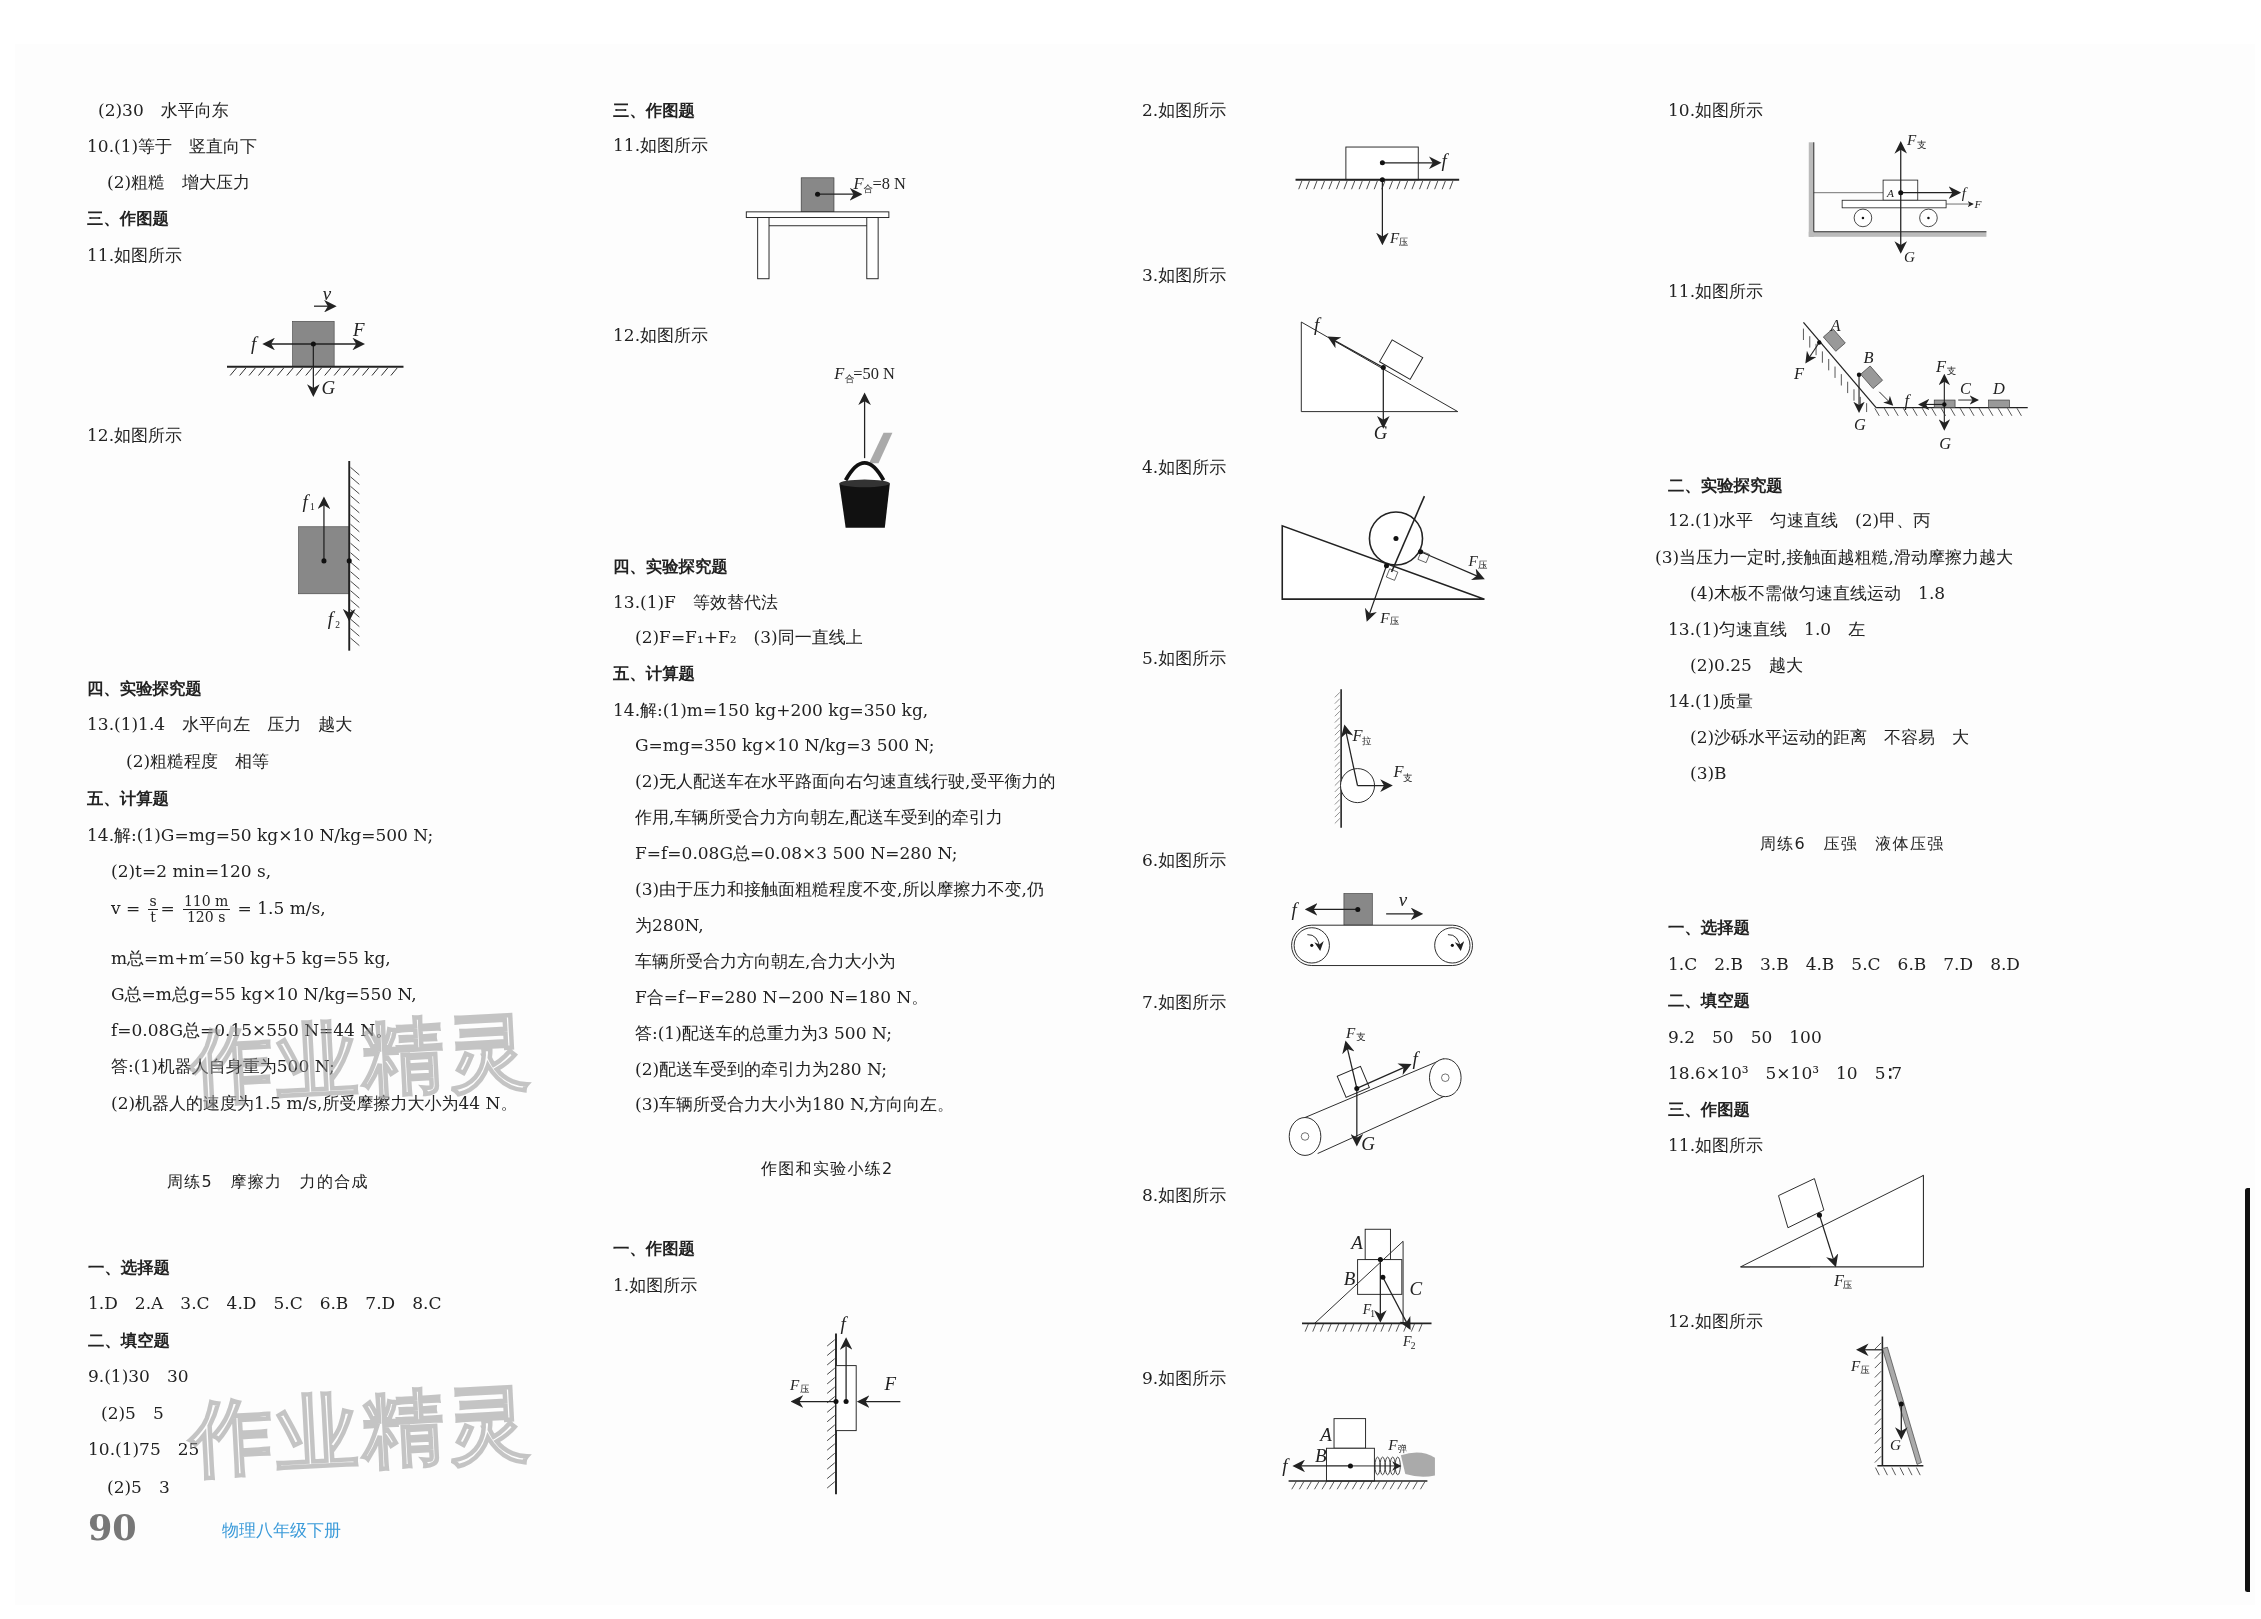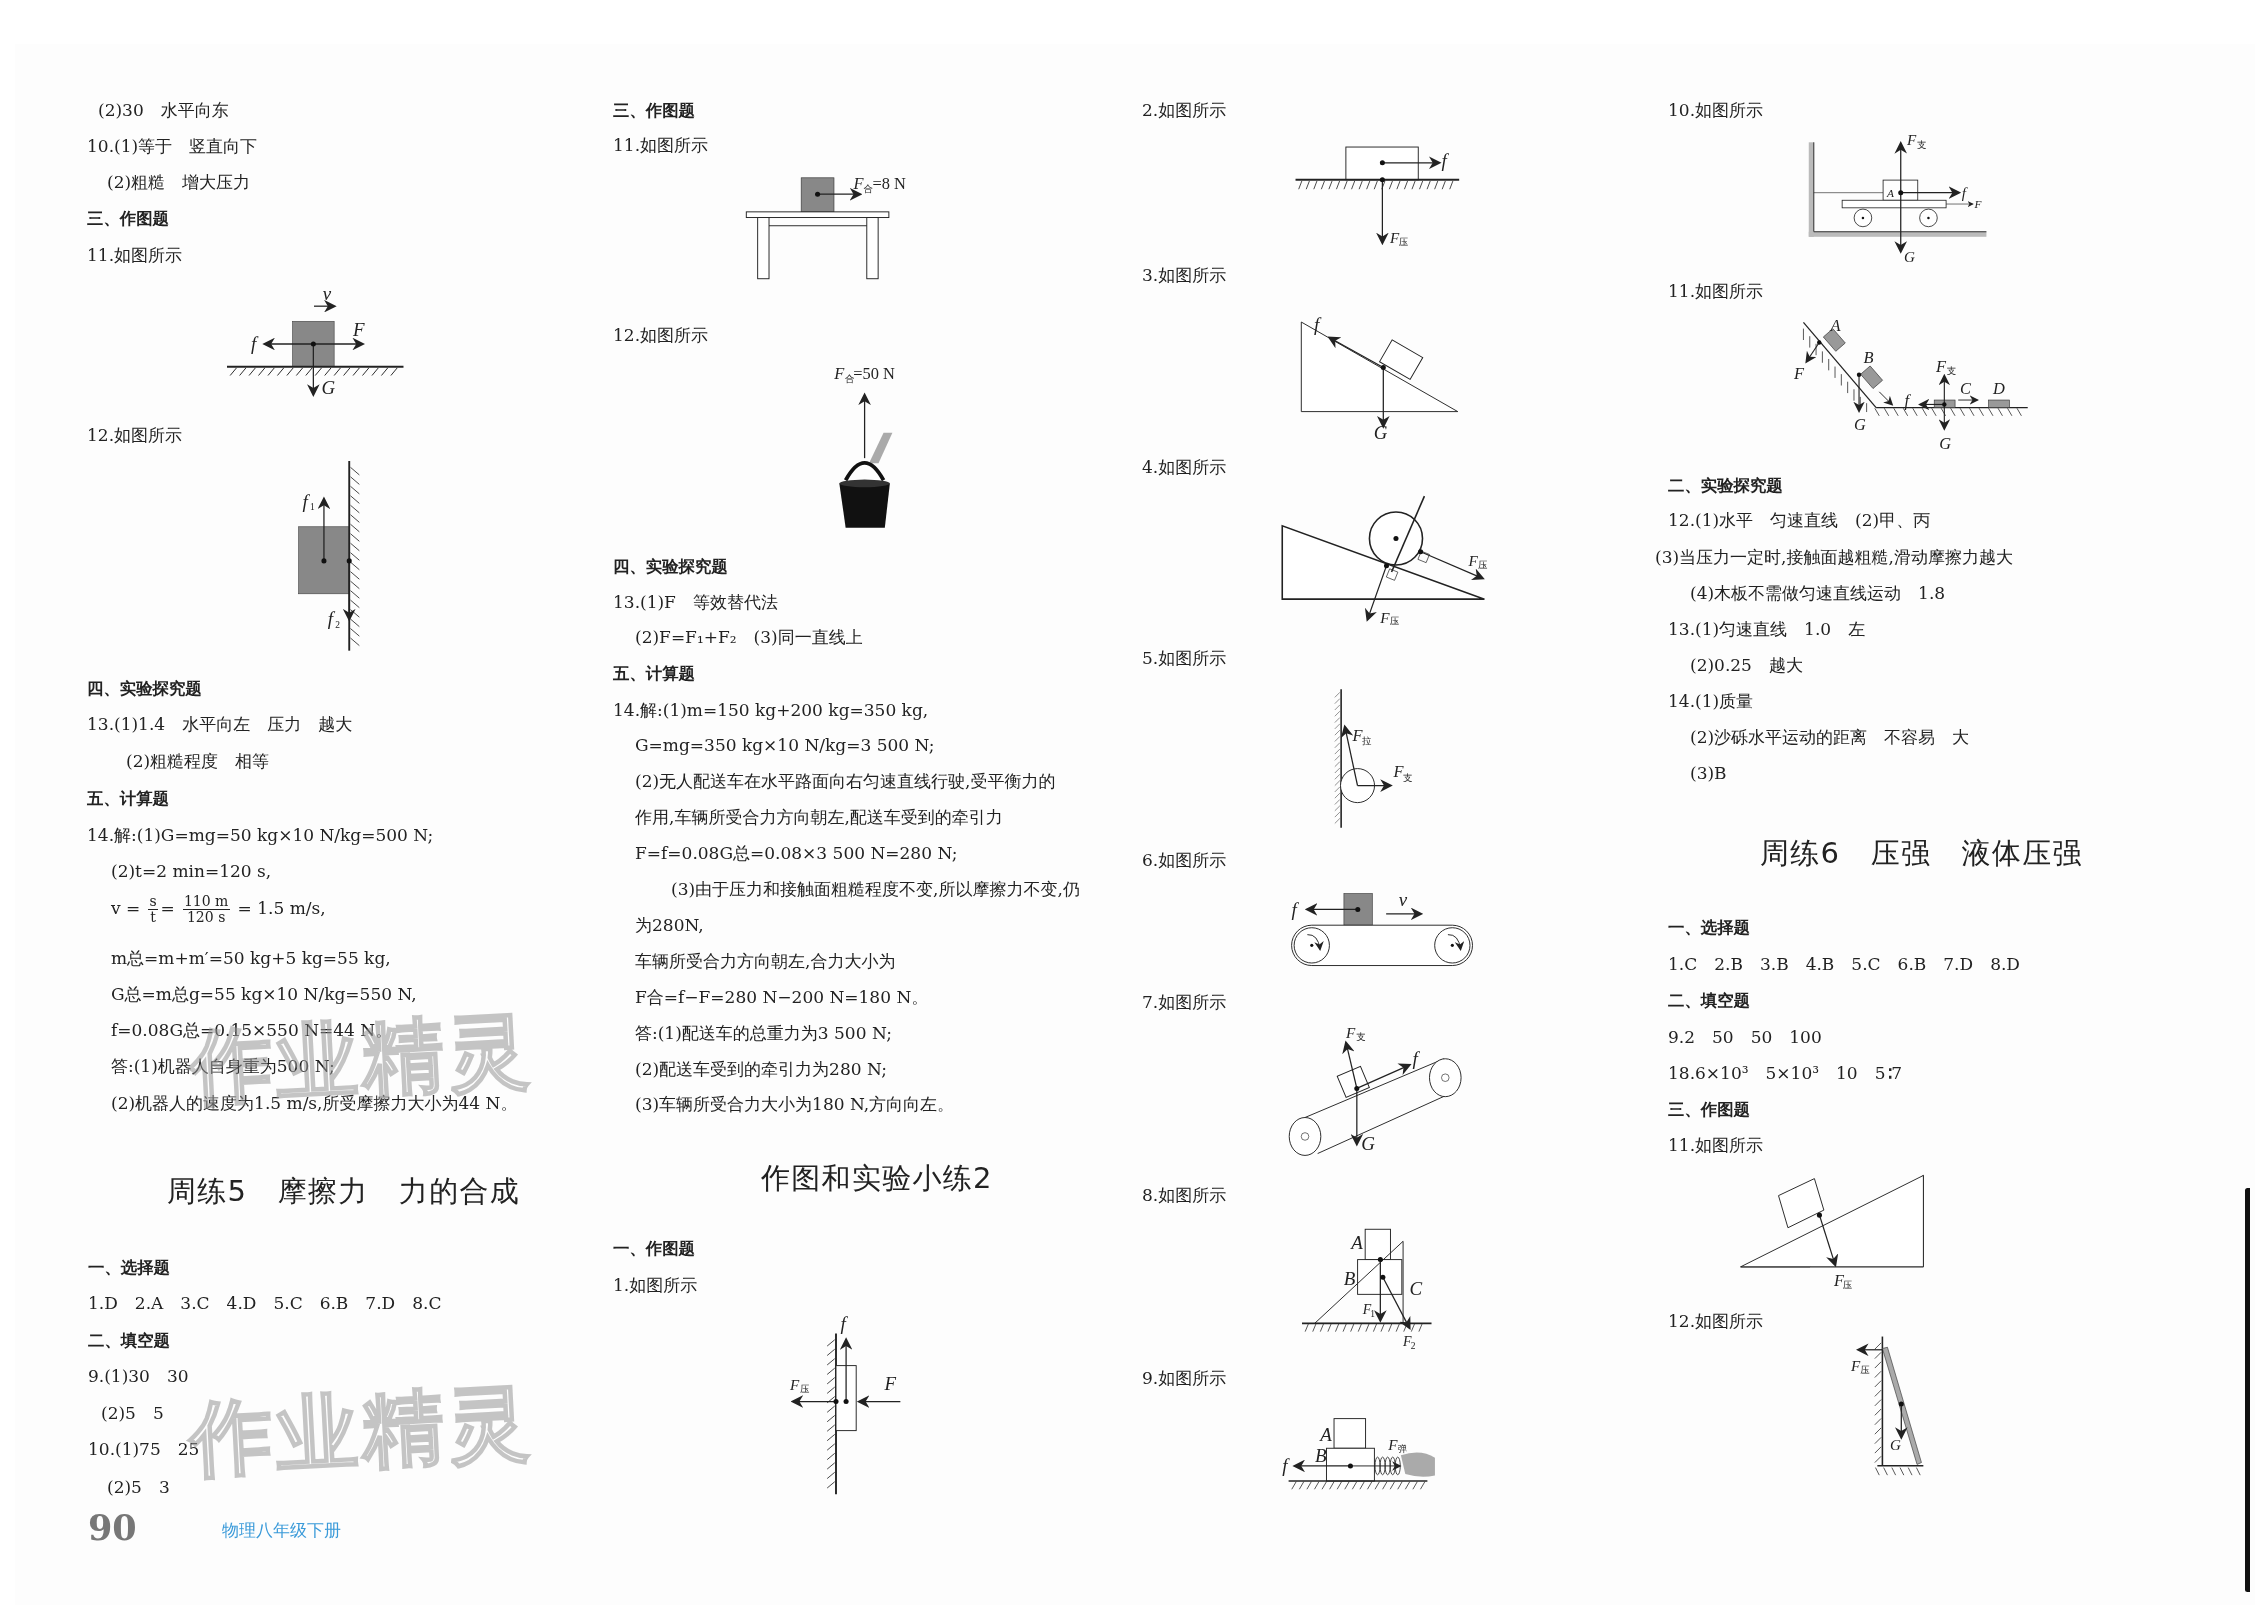--- a/index.html
+++ b/index.html
@@ -1,21 +1,21 @@
 <!DOCTYPE html>
 <html style="font-size:10px"><head>
 <meta charset="utf-8">
 <style>
   html, body { margin:0; padding:0; background:#ffffff; }
   body { width:2261px; height:1619px; position:relative; overflow:hidden;
          font-family:"DejaVu Serif","Liberation Serif",serif; color:#222; }
   .page { position:absolute; left:15px; top:44px; width:2240px; height:1561px; background:#fdfdfd; }
   .line { position:absolute; font-size:17px; line-height:21.5px; white-space:nowrap; }
   .sec { font-family:"DejaVu Sans","Liberation Sans",sans-serif; font-weight:bold; font-size:16.4px; }
-  .title { position:absolute; font-family:"DejaVu Sans","Liberation Sans",sans-serif; font-size:29px; font-weight:500; white-space:nowrap; letter-spacing:1.3px; }
+  .title { position:absolute; font-family:"DejaVu Sans","Liberation Sans",sans-serif; font-size:16px; font-weight:500; white-space:nowrap; letter-spacing:1.3px; }
   .fig { position:absolute; }
   .fig svg { overflow:visible; }
   .fig text { font-family:"Liberation Serif","DejaVu Serif",serif; font-style:italic; font-size:30px; fill:#222; }
   .fig text.sub { font-style:normal; font-size:15px; }
   .frac { display:inline-block; vertical-align:middle; text-align:center; font-size:14px; line-height:15px; margin:0 2.5px; }
   .frac span { display:block; }
   .frac .num { border-bottom:1.3px solid #222; padding:0 1.3px; }
   .wm { position:absolute; font-family:"DejaVu Sans","Liberation Sans",sans-serif; font-weight:bold; font-size:82px;
         color:transparent; -webkit-text-stroke:1.9px rgba(150,150,150,0.55); letter-spacing:3.8px; transform:rotate(-3deg); white-space:nowrap; }
   .pgnum { position:absolute; font-family:"DejaVu Serif","Liberation Serif",serif; font-weight:bold; font-size:35px; color:#777; }
@@ -161,21 +161,21 @@
 
 <div class="line sec" style="left:613px;top:556px">四、实验探究题</div>
 <div class="line" style="left:613px;top:592px">13.(1)F　等效替代法</div>
 <div class="line" style="left:635px;top:627px">(2)F=F₁+F₂　(3)同一直线上</div>
 <div class="line sec" style="left:613px;top:663px">五、计算题</div>
 <div class="line" style="left:613px;top:700px">14.解:(1)m=150 kg+200 kg=350 kg,</div>
 <div class="line" style="left:635px;top:735px">G=mg=350 kg×10 N/kg=3 500 N;</div>
 <div class="line" style="left:635px;top:771px">(2)无人配送车在水平路面向右匀速直线行驶,受平衡力的</div>
 <div class="line" style="left:635px;top:807px">作用,车辆所受合力方向朝左,配送车受到的牵引力</div>
 <div class="line" style="left:635px;top:843px">F=f=0.08G总=0.08×3 500 N=280 N;</div>
-<div class="line" style="left:671px;top:879px">(3)由于压力和接触面粗糙程度不变,所以摩擦力不变,仍</div>
+<div class="line" style="left:635px;top:879px">(3)由于压力和接触面粗糙程度不变,所以摩擦力不变,仍</div>
 <div class="line" style="left:635px;top:915px">为280N,</div>
 <div class="line" style="left:635px;top:951px">车辆所受合力方向朝左,合力大小为</div>
 <div class="line" style="left:635px;top:987px">F合=f−F=280 N−200 N=180 N。</div>
 <div class="line" style="left:635px;top:1023px">答:(1)配送车的总重力为3 500 N;</div>
 <div class="line" style="left:635px;top:1059px">(2)配送车受到的牵引力为280 N;</div>
 <div class="line" style="left:635px;top:1094px">(3)车辆所受合力大小为180 N,方向向左。</div>
 
 <div class="title" style="left:761px;top:1159px">作图和实验小练2</div>
 <div class="line sec" style="left:613px;top:1238px">一、作图题</div>
 <div class="line" style="left:613px;top:1275px">1.如图所示</div>

